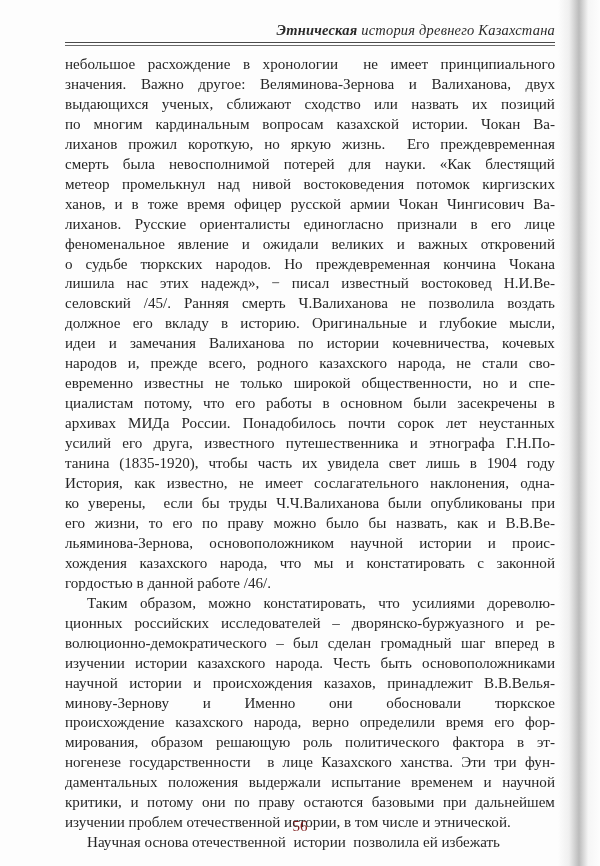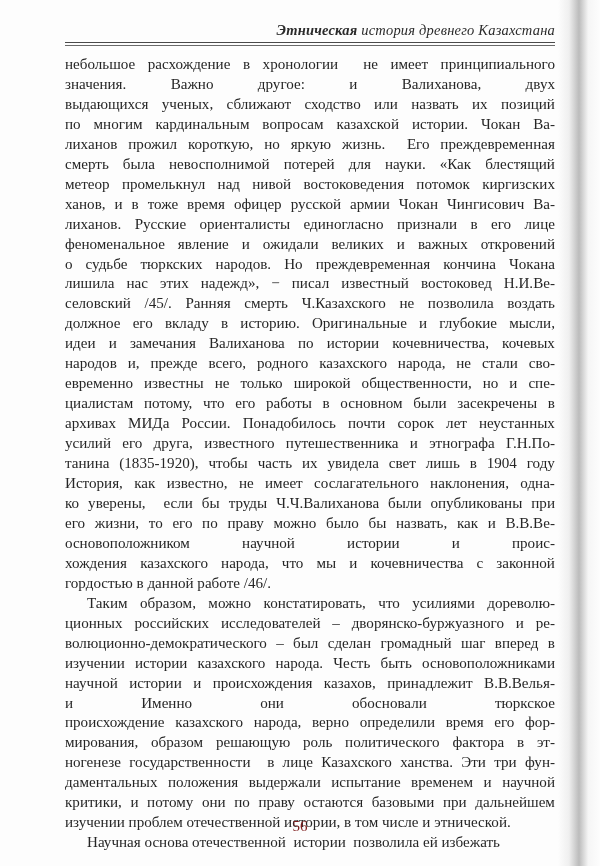--- a/index.html
+++ b/index.html
@@ -128,54 +128,54 @@
 
     <div class="rule-wrap">
       <div class="rule-a"></div>
       <div class="rule-gap"></div>
       <div class="rule-b"></div>
     </div>
 
     <div class="body-text" id="body-text">
         <div class="para">
           <div class="ln"><span>небольшое</span><span>расхождение</span><span>в</span><span>хронологии</span><span></span><span>не</span><span>имеет</span><span>принципиального</span></div>
-          <div class="ln"><span>значения.</span><span>Важно</span><span>другое:</span><span>и</span><span>Валиханова,</span><span>двух</span></div>
+          <div class="ln"><span>значения.</span><span>Важно</span><span>другое:</span><span>Веляминова-Зернова</span><span>и</span><span>Валиханова,</span><span>двух</span></div>
           <div class="ln"><span>выдающихся</span><span>ученых,</span><span>сближают</span><span>сходство</span><span>или</span><span>назвать</span><span>их</span><span>позиций</span></div>
           <div class="ln"><span>по</span><span>многим</span><span>кардинальным</span><span>вопросам</span><span>казахской</span><span>истории.</span><span>Чокан</span><span>Ва-</span></div>
           <div class="ln"><span>лиханов</span><span>прожил</span><span>короткую,</span><span>но</span><span>яркую</span><span>жизнь.</span><span></span><span>Его</span><span>преждевременная</span></div>
           <div class="ln"><span>смерть</span><span>была</span><span>невосполнимой</span><span>потерей</span><span>для</span><span>науки.</span><span>«Как</span><span>блестящий</span></div>
           <div class="ln"><span>метеор</span><span>промелькнул</span><span>над</span><span>нивой</span><span>востоковедения</span><span>потомок</span><span>киргизских</span></div>
           <div class="ln"><span>ханов,</span><span>и</span><span>в</span><span>тоже</span><span>время</span><span>офицер</span><span>русской</span><span>армии</span><span>Чокан</span><span>Чингисович</span><span>Ва-</span></div>
           <div class="ln"><span>лиханов.</span><span>Русские</span><span>ориенталисты</span><span>единогласно</span><span>признали</span><span>в</span><span>его</span><span>лице</span></div>
           <div class="ln"><span>феноменальное</span><span>явление</span><span>и</span><span>ожидали</span><span>великих</span><span>и</span><span>важных</span><span>откровений</span></div>
           <div class="ln"><span>о</span><span>судьбе</span><span>тюркских</span><span>народов.</span><span>Но</span><span>преждевременная</span><span>кончина</span><span>Чокана</span></div>
           <div class="ln"><span>лишила</span><span>нас</span><span>этих</span><span>надежд»,</span><span>−</span><span>писал</span><span>известный</span><span>востоковед</span><span>Н.И.Ве-</span></div>
-          <div class="ln"><span>селовский</span><span>/45/.</span><span>Ранняя</span><span>смерть</span><span>Ч.Казахского</span><span>не</span><span>позволила</span><span>воздать</span></div>
+          <div class="ln"><span>селовский</span><span>/45/.</span><span>Ранняя</span><span>смерть</span><span>Ч.Валиханова</span><span>не</span><span>позволила</span><span>воздать</span></div>
           <div class="ln"><span>должное</span><span>его</span><span>вкладу</span><span>в</span><span>историю.</span><span>Оригинальные</span><span>и</span><span>глубокие</span><span>мысли,</span></div>
           <div class="ln"><span>идеи</span><span>и</span><span>замечания</span><span>Валиханова</span><span>по</span><span>истории</span><span>кочевничества,</span><span>кочевых</span></div>
           <div class="ln"><span>народов</span><span>и,</span><span>прежде</span><span>всего,</span><span>родного</span><span>казахского</span><span>народа,</span><span>не</span><span>стали</span><span>сво-</span></div>
           <div class="ln"><span>евременно</span><span>известны</span><span>не</span><span>только</span><span>широкой</span><span>общественности,</span><span>но</span><span>и</span><span>спе-</span></div>
           <div class="ln"><span>циалистам</span><span>потому,</span><span>что</span><span>его</span><span>работы</span><span>в</span><span>основном</span><span>были</span><span>засекречены</span><span>в</span></div>
           <div class="ln"><span>архивах</span><span>МИДа</span><span>России.</span><span>Понадобилось</span><span>почти</span><span>сорок</span><span>лет</span><span>неустанных</span></div>
           <div class="ln"><span>усилий</span><span>его</span><span>друга,</span><span>известного</span><span>путешественника</span><span>и</span><span>этнографа</span><span>Г.Н.По-</span></div>
           <div class="ln"><span>танина</span><span>(1835-1920),</span><span>чтобы</span><span>часть</span><span>их</span><span>увидела</span><span>свет</span><span>лишь</span><span>в</span><span>1904</span><span>году</span></div>
           <div class="ln"><span>История,</span><span>как</span><span>известно,</span><span>не</span><span>имеет</span><span>сослагательного</span><span>наклонения,</span><span>одна-</span></div>
           <div class="ln"><span>ко</span><span>уверены,</span><span></span><span>если</span><span>бы</span><span>труды</span><span>Ч.Ч.Валиханова</span><span>были</span><span>опубликованы</span><span>при</span></div>
           <div class="ln"><span>его</span><span>жизни,</span><span>то</span><span>его</span><span>по</span><span>праву</span><span>можно</span><span>было</span><span>бы</span><span>назвать,</span><span>как</span><span>и</span><span>В.В.Ве-</span></div>
-          <div class="ln"><span>основоположником</span><span>научной</span><span>истории</span><span>и</span><span>проис-</span></div>
-          <div class="ln"><span>хождения</span><span>казахского</span><span>народа,</span><span>что</span><span>мы</span><span>и</span><span>кочевничества</span><span>с</span><span>законной</span></div>
+          <div class="ln"><span>льяминова-Зернова,</span><span>основоположником</span><span>научной</span><span>истории</span><span>и</span><span>проис-</span></div>
+          <div class="ln"><span>хождения</span><span>казахского</span><span>народа,</span><span>что</span><span>мы</span><span>и</span><span>констатировать</span><span>с</span><span>законной</span></div>
           <div class="ln last">гордостью в данной работе /46/.</div>
         </div>
         <div class="para">
           <div class="ln indent"><span>Таким</span><span>образом,</span><span>можно</span><span>констатировать,</span><span>что</span><span>усилиями</span><span>дореволю-</span></div>
           <div class="ln"><span>ционных</span><span>российских</span><span>исследователей</span><span>–</span><span>дворянско-буржуазного</span><span>и</span><span>ре-</span></div>
           <div class="ln"><span>волюционно-демократического</span><span>–</span><span>был</span><span>сделан</span><span>громадный</span><span>шаг</span><span>вперед</span><span>в</span></div>
           <div class="ln"><span>изучении</span><span>истории</span><span>казахского</span><span>народа.</span><span>Честь</span><span>быть</span><span>основоположниками</span></div>
           <div class="ln"><span>научной</span><span>истории</span><span>и</span><span>происхождения</span><span>казахов,</span><span>принадлежит</span><span>В.В.Велья-</span></div>
-          <div class="ln"><span>и</span><span>Именно</span><span>они</span><span>обосновали</span><span>тюркское</span></div>
+          <div class="ln"><span>минову-Зернову</span><span>и</span><span>Именно</span><span>они</span><span>обосновали</span><span>тюркское</span></div>
           <div class="ln"><span>происхождение</span><span>казахского</span><span>народа,</span><span>верно</span><span>определили</span><span>время</span><span>его</span><span>фор-</span></div>
           <div class="ln"><span>мирования,</span><span>образом</span><span>решающую</span><span>роль</span><span>политического</span><span>фактора</span><span>в</span><span>эт-</span></div>
           <div class="ln"><span>ногенезе</span><span>государственности</span><span></span><span>в</span><span>лице</span><span>Казахского</span><span>ханства.</span><span>Эти</span><span>три</span><span>фун-</span></div>
           <div class="ln"><span>даментальных</span><span>положения</span><span>выдержали</span><span>испытание</span><span>временем</span><span>и</span><span>научной</span></div>
           <div class="ln"><span>критики,</span><span>и</span><span>потому</span><span>они</span><span>по</span><span>праву</span><span>остаются</span><span>базовыми</span><span>при</span><span>дальнейшем</span></div>
           <div class="ln last">изучении проблем отечественной истории, в том числе и этнической.</div>
         </div>
         <div class="para">
           <div class="ln last indent">Научная основа отечественной  истории  позволила ей избежать</div>
         </div>

